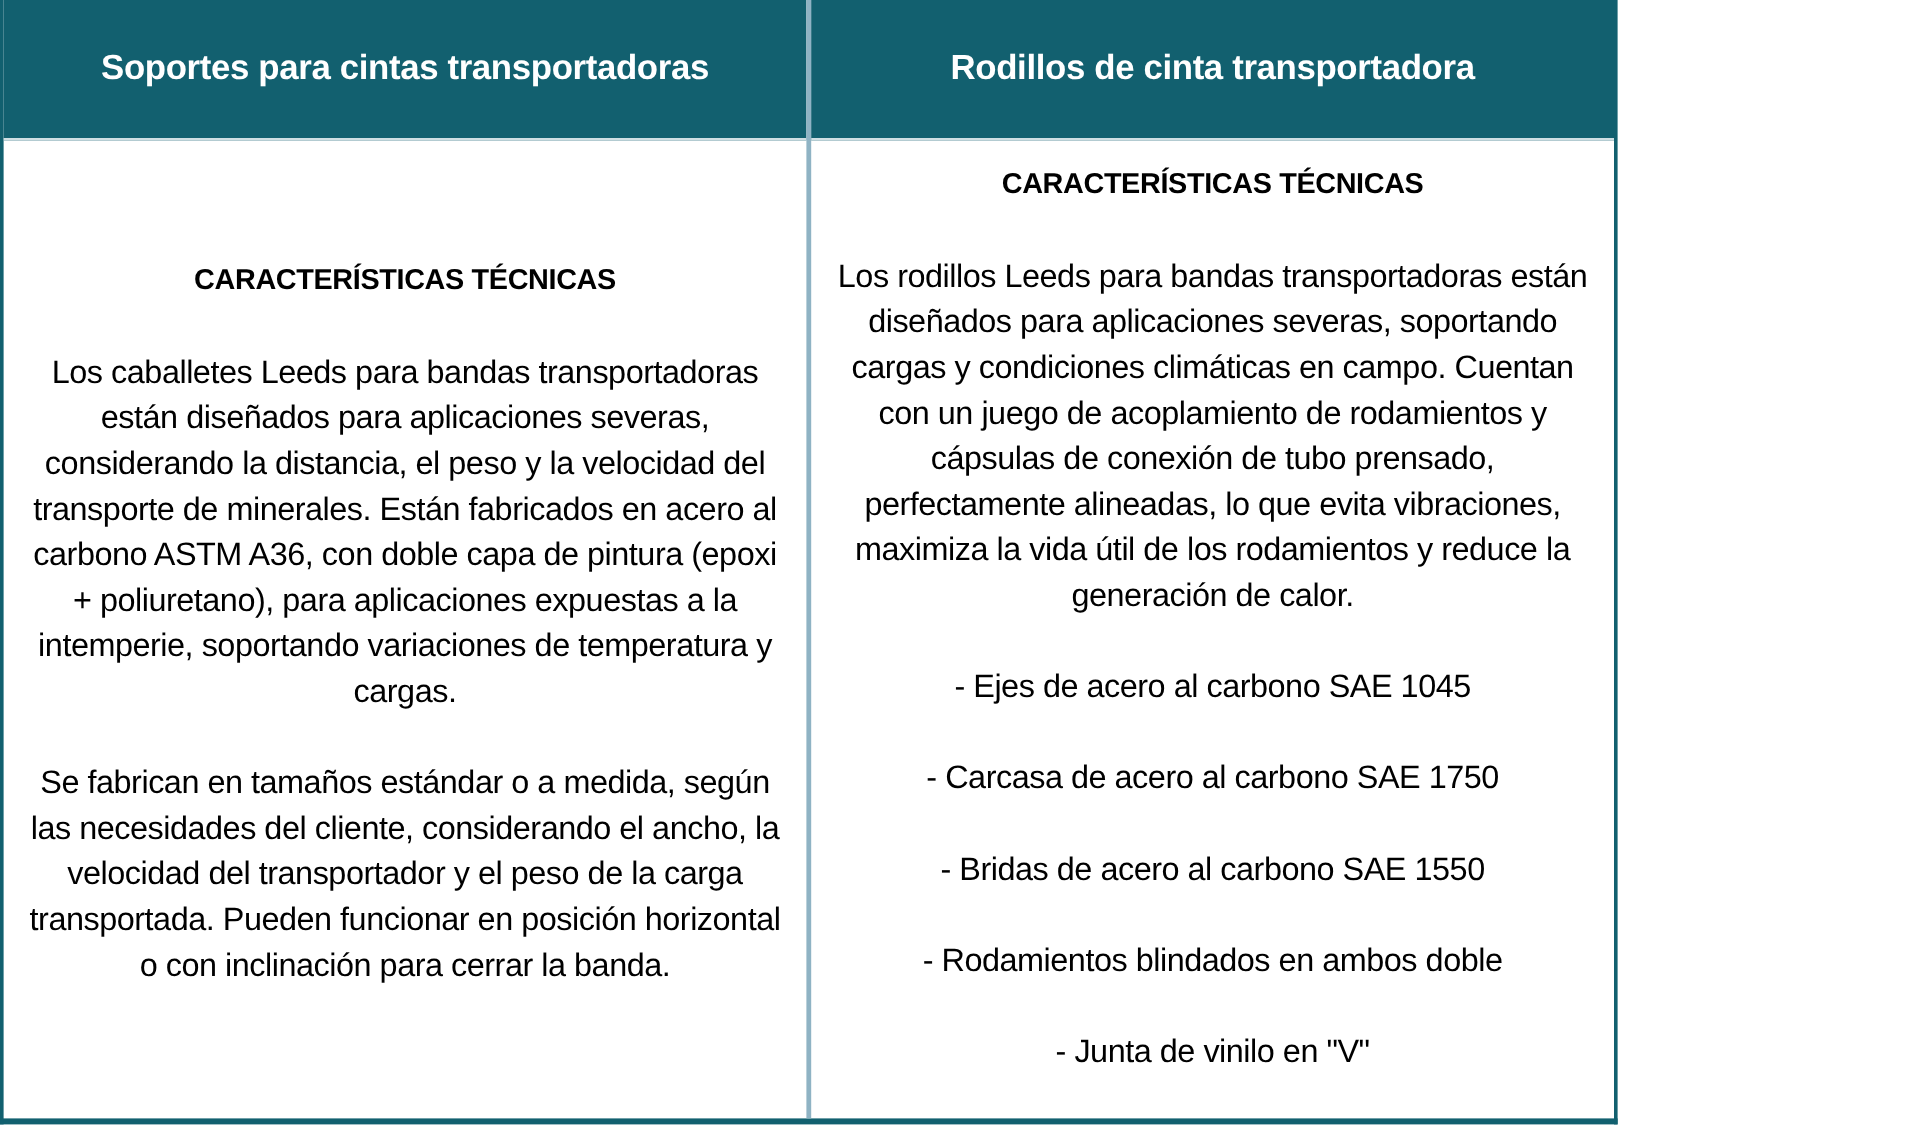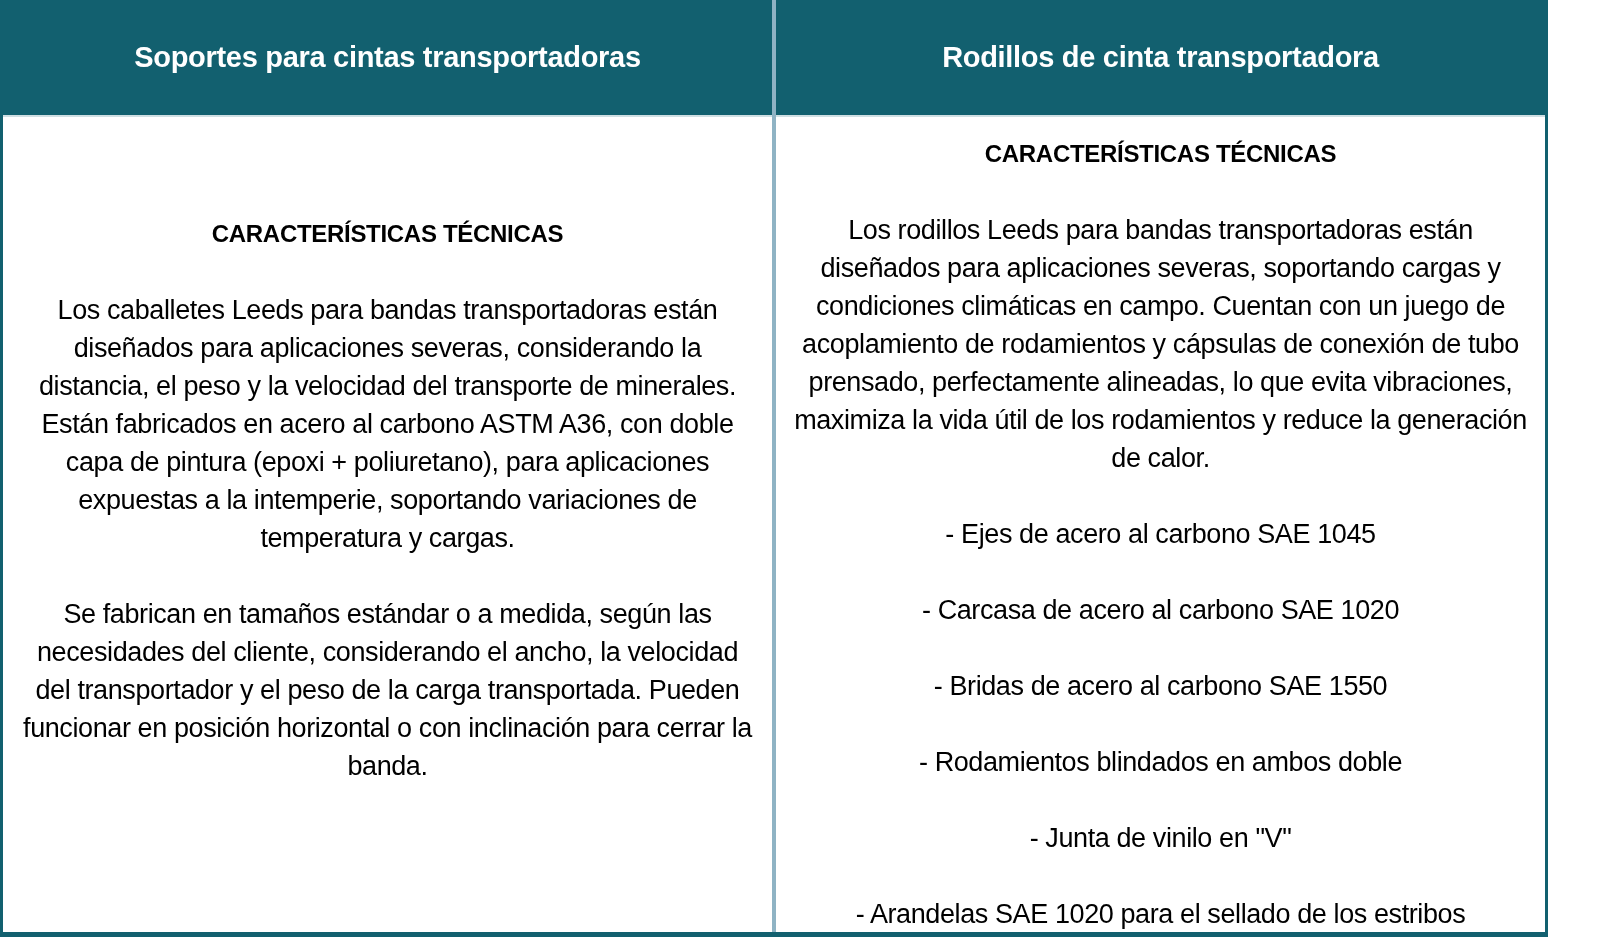--- a/index.html
+++ b/index.html
@@ -13,21 +13,21 @@
     width: 1600px;
     height: 939px;
     background: #ffffff;
     box-sizing: border-box;
     overflow: hidden;
   }
   .table-wrap {
     position: absolute;
     left: 0;
     top: 0;
-    width: 1548px;
+    width: 1348px;
     height: 937px;
     box-sizing: border-box;
     border-left: 3px solid #12606F;
     border-right: 3px solid #12606F;
     border-bottom: 5px solid #12606F;
     display: flex;
     flex-direction: row;
   }
   .col {
     flex: 1 1 0;
@@ -103,21 +103,21 @@
 
     <div class="col">
       <div class="header-cell">
         <span>Rodillos de cinta transportadora</span>
       </div>
       <div class="body-cell">
         <h2 class="section-title">CARACTERÍSTICAS TÉCNICAS</h2>
         <p>Los rodillos Leeds para bandas transportadoras están diseñados para aplicaciones severas, soportando cargas y condiciones climáticas en campo. Cuentan con un juego de acoplamiento de rodamientos y cápsulas de conexión de tubo prensado, perfectamente alineadas, lo que evita vibraciones, maximiza la vida útil de los rodamientos y reduce la generación de calor.</p>
         <div class="fab-block">
           <p class="fab-line">- Ejes de acero al carbono SAE 1045</p>
-          <p class="fab-line">- Carcasa de acero al carbono SAE 1020</p>
+          <p class="fab-line">- Carcasa de acero al carbono SAE 1750</p>
           <p class="fab-line">- Bridas de acero al carbono SAE 1550</p>
           <p class="fab-line">- Rodamientos blindados en ambos doble</p>
           <p class="fab-line">- Junta de vinilo en "V"</p>
           <p class="fab-line">- Arandelas SAE 1020 para el sellado de los estribos</p>
         </div>
 
       </div>
     </div>
 
   </div>

